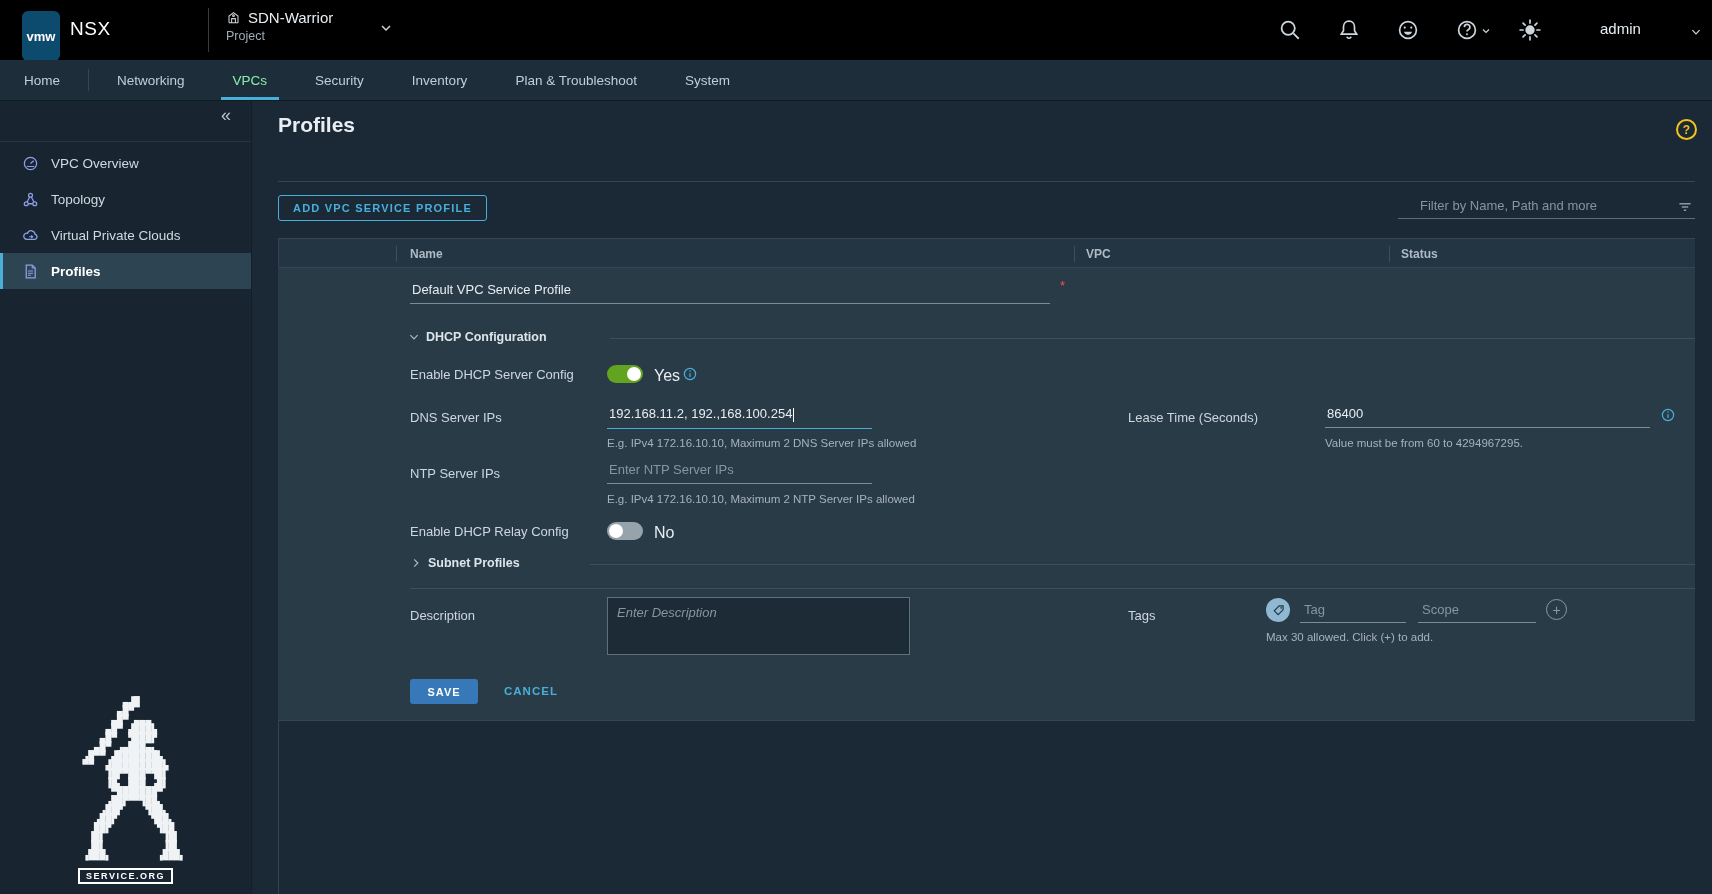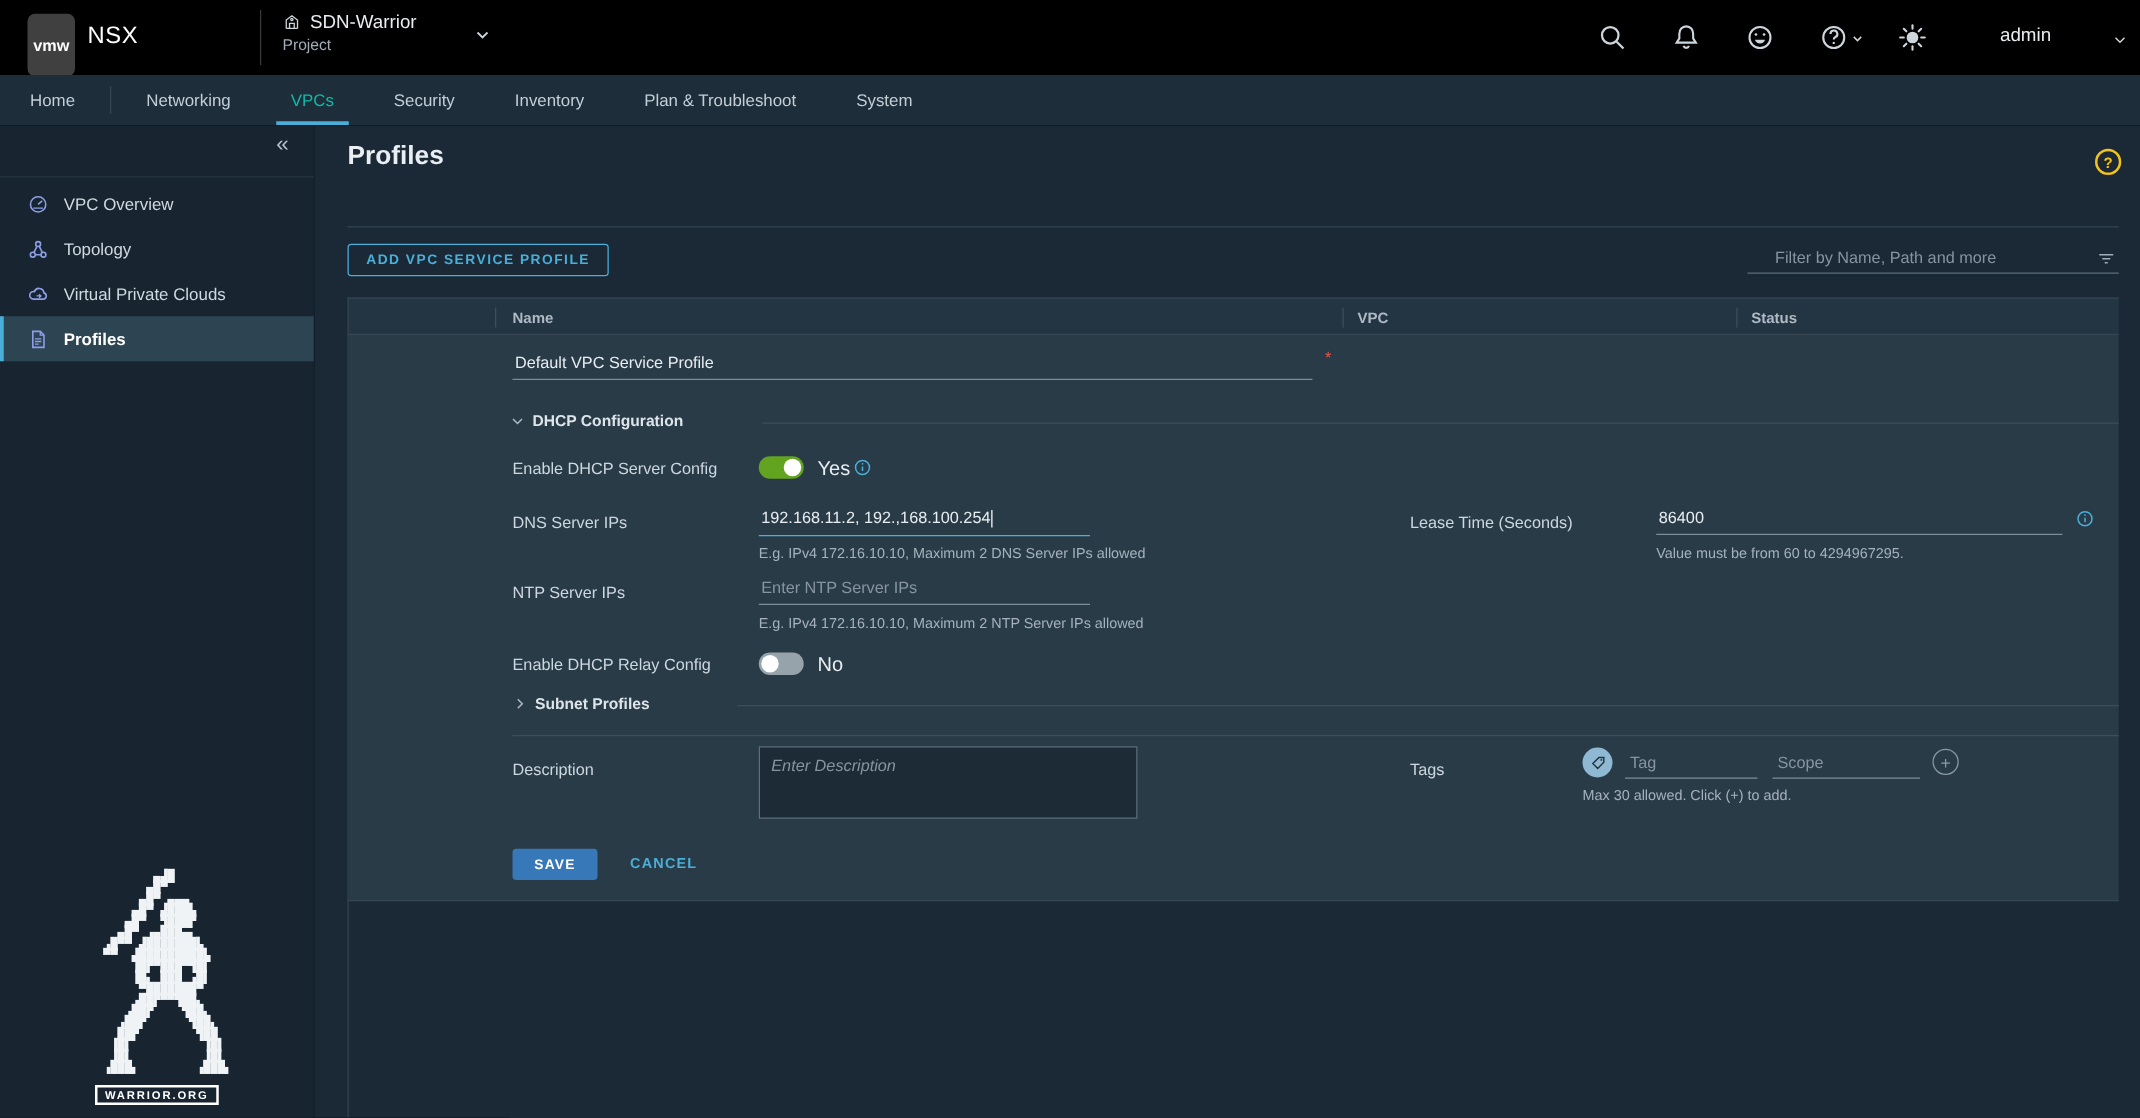--- a/index.html
+++ b/index.html
@@ -2,37 +2,37 @@
 <html><head>
 <meta charset="utf-8">
 <style>
   * { margin:0; padding:0; box-sizing:border-box; }
   html,body { background:#10191f; }
   body { font-family:"Liberation Sans", sans-serif; }
   .app { position:relative; width:1712px; height:894px; overflow:hidden; background:#1b2936; }
 
   
   .topbar { position:absolute; left:0; top:0; width:1712px; height:60px; background:#000; color:#e8edf1; }
-  .vmw-badge { position:absolute; left:22px; top:11px; width:38px; height:50px; background:#404040; border-radius:6px;
+  .vmw-badge { position:absolute; left:22px; top:11px; width:38px; height:50px; background:#0c4a6e; border-radius:6px;
                display:flex; align-items:center; justify-content:center; color:#fff; font-weight:bold; font-size:13px;text-align:center; }
   .nsx-label { position:absolute; left:70px; top:18px; font-size:19px; letter-spacing:.5px; color:#fff; }
   .topbar-sep { position:absolute; left:208px; top:8px; width:1px; height:44px; background:#3a3a3a; }
   .proj { position:absolute; left:226px; top:9px; }
   .proj-row { display:flex; align-items:center; gap:7px; color:#e8edf1; font-size:15px; }
   .proj-sub { margin-top:3px; color:#9fadb8; font-size:12.5px; }
   .proj-caret { position:absolute; left:378px; top:20px; color:#cdd6dc; }
   .tb-icon { position:absolute; top:18px; width:24px; height:24px; color:#cdd6dc; cursor:pointer; }
   .tb-caret { position:absolute; top:26px; color:#cdd6dc; }
   .admin { position:absolute; left:1600px; top:20px; font-size:15px; color:#e8edf1; }
 
   
   .mainnav { position:absolute; left:0; top:60px; width:1712px; height:41px; background:#1d2d39;
              display:flex; align-items:stretch; border-bottom:1px solid #101c24; }
   .nav-item { display:flex; align-items:center; padding:0 24px; color:#c3ced7; font-size:13.5px; cursor:pointer; position:relative; }
-  .nav-item.active { color:#14b8a6; }
+  .nav-item.active { color:#86efac; }
   .nav-item.active::after { content:""; position:absolute; left:12px; right:12px; bottom:0; height:3px; background:#49afd9; }
   .nav-sep { width:1px; height:22px; background:#37464f; align-self:center; margin:0 4px; }
 
   
   .sidebar { position:absolute; left:0; top:101px; width:252px; height:793px; background:#182530; border-right:1px solid #10202a; }
   .collapse-btn { position:absolute; right:20px; top:4px; color:#b6c2cc; font-size:18px; cursor:pointer; }
   .side-div { position:absolute; left:0; right:0; top:40px; height:1px; background:#27363f; }
   .side-list { position:absolute; left:0; right:0; top:44px; }
   .side-item { display:flex; align-items:center; height:36px; padding-left:22px; gap:12px; color:#cfd9e0; font-size:13.5px; cursor:pointer; }
   .side-item .s-icon { width:17px; height:17px; color:#8d9ee8; flex:0 0 auto; }
@@ -233,21 +233,21 @@
        ▐█▛▀███▀▜█▌
        ▐█▖ ███ ▗█▌
         ▀███████▀
        ▗██▛▀▀▜██▖
       ▗██▛    ▜██▖
      ▗██▛      ▜██▖
      ██▛        ▜██
     ▐█▌          ▐█▌
     ▐█▌          ▐█▌
    ▗███▖        ▗███▖</pre>
-      <div><span class="warrior-org">WARRIOR.ORG</span></div>
+      <div><span class="warrior-org">SERVICE.ORG</span></div>
     </div>
   </aside>
 
   <main class="content">
     <h1 class="page-title">Profiles</h1>
     <div class="help-circle">?</div>
 
     <div class="tabbar-line"></div>
 
     <button class="add-btn">ADD VPC SERVICE PROFILE</button>

